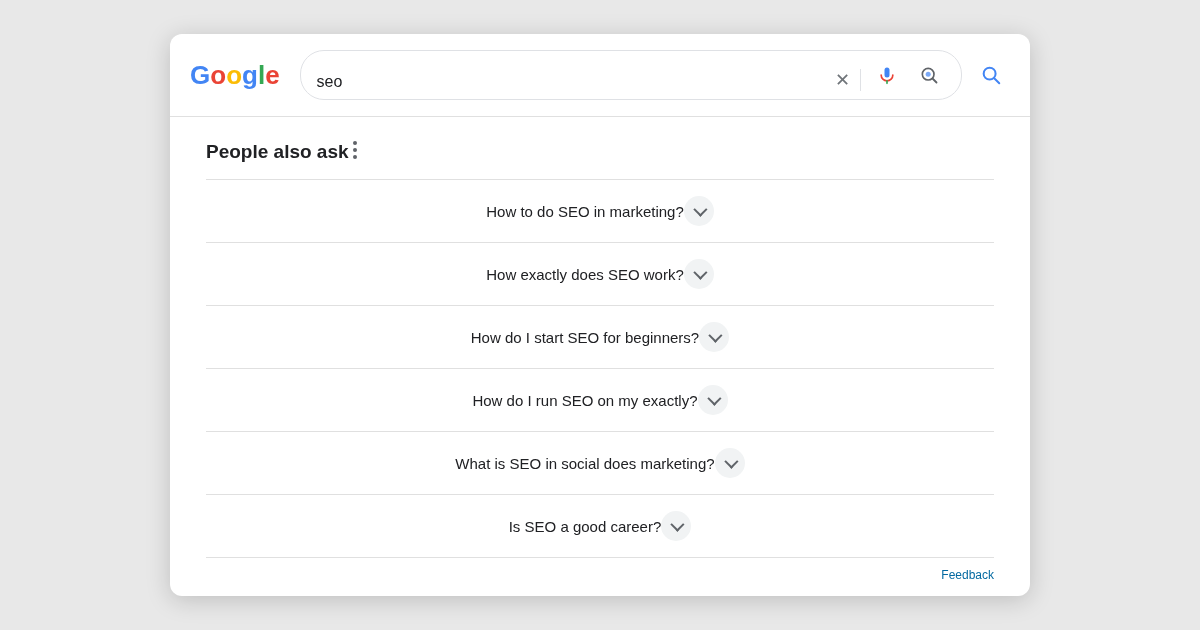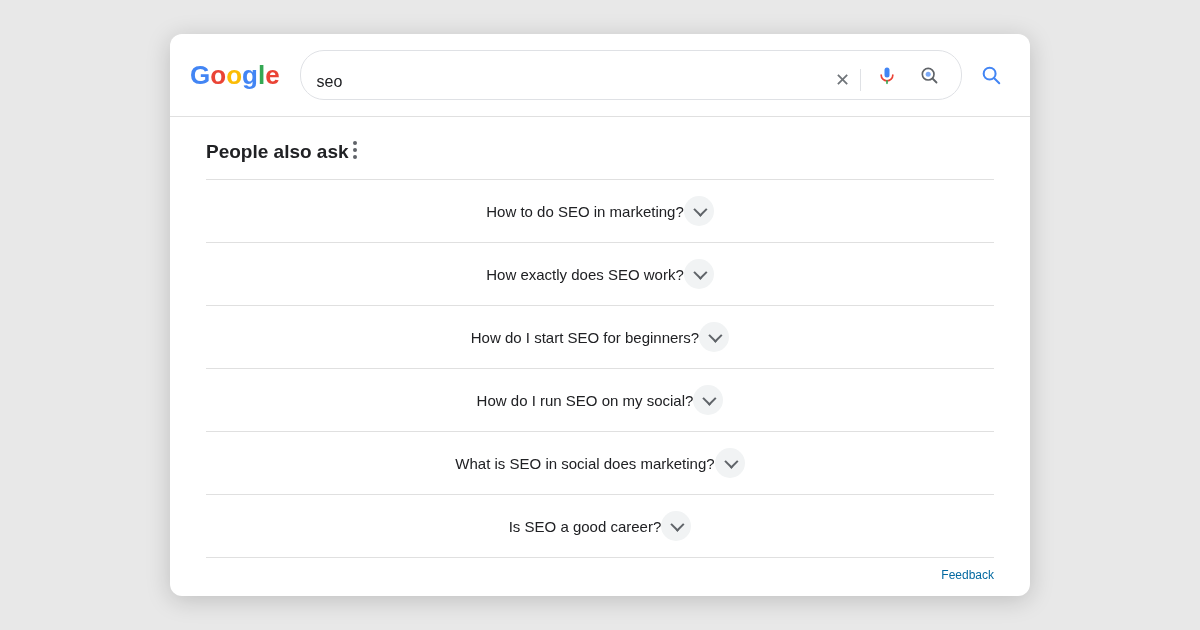--- a/index.html
+++ b/index.html
@@ -260,21 +260,21 @@
         </div>
         <div class="faq-item">
           <span class="faq-question">How exactly does SEO work?</span>
           <div class="chevron-down"></div>
         </div>
         <div class="faq-item">
           <span class="faq-question">How do I start SEO for beginners?</span>
           <div class="chevron-down"></div>
         </div>
         <div class="faq-item">
-          <span class="faq-question">How do I run SEO on my social?</span>
+          <span class="faq-question">How do I run SEO on my exactly?</span>
           <div class="chevron-down"></div>
         </div>
         <div class="faq-item">
           <span class="faq-question">What is SEO in social does marketing?</span>
           <div class="chevron-down"></div>
         </div>
         <div class="faq-item">
           <span class="faq-question">Is SEO a good career?</span>
           <div class="chevron-down"></div>
         </div>

